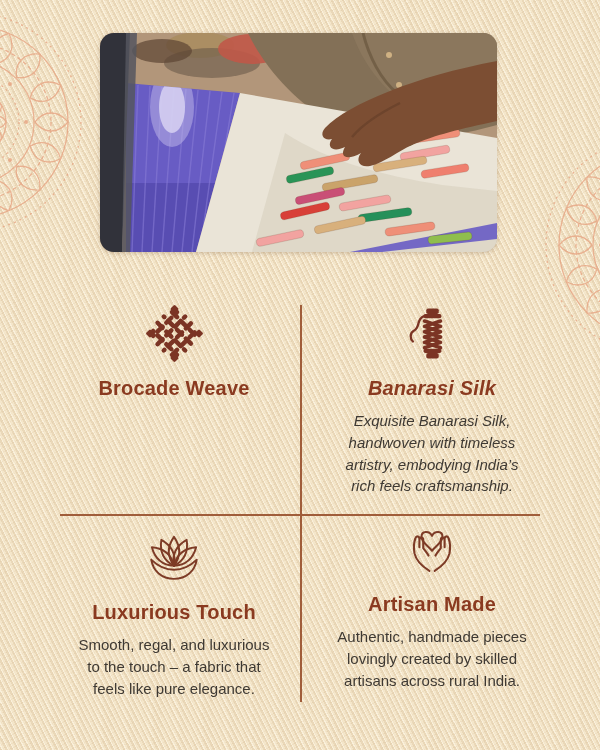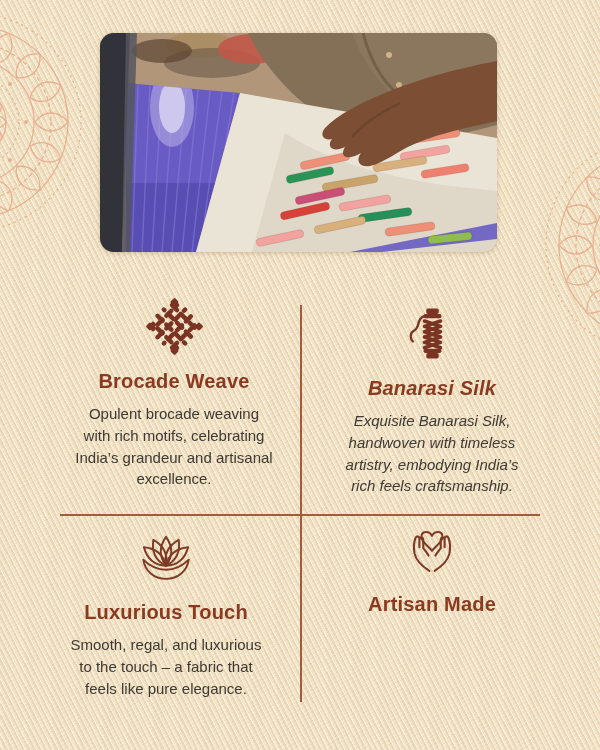--- a/index.html
+++ b/index.html
@@ -17,22 +17,22 @@
   .mandala-right{left:533px;top:123px;width:244px;height:244px;}
   .hero{
     position:absolute;left:100px;top:33px;width:397px;height:219px;
     border-radius:14px;overflow:hidden;box-shadow:0 1px 4px rgba(90,60,30,.25);
   }
   .hero svg{display:block;width:100%;height:100%;}
   .divider{position:absolute;background:#a05d3a;}
   .divider-v{left:300px;top:305px;width:2px;height:397px;}
   .divider-h{left:60px;top:514px;width:480px;height:2px;}
   .cell{position:absolute;width:244px;text-align:center;}
-  .c1{left:52px;top:297px;} .c2{left:310px;top:304px;font-style:italic;}
-  .c3{left:44px;top:528px;} .c4{left:310px;top:520px;}
+  .c1{left:52px;top:304px;} .c2{left:310px;top:304px;font-style:italic;}
+  .c3{left:52px;top:528px;} .c4{left:310px;top:520px;}
   .icon{height:58px;display:flex;align-items:center;justify-content:center;}
   .cell h3{margin:15px 0 10px;font-size:20px;font-weight:700;color:#8a3a20;letter-spacing:.2px;}
   .cell p{margin:0;font-size:15px;line-height:1.45;color:#3e3933;white-space:pre-line;}
 </style>
 </head>
 <body>
 
 <div class="mandala mandala-left">
   <svg viewBox="-122 -122 244 244">
     <defs>
@@ -177,24 +177,20 @@
       </g>
       <g fill="#7b3424">
         <rect x="28.5" y="1" width="7" height="7" rx="1.5" transform="rotate(45 32 4.5)"></rect>
         <rect x="28.5" y="56" width="7" height="7" rx="1.5" transform="rotate(45 32 59.5)"></rect>
         <rect x="1" y="28.5" width="7" height="7" rx="1.5" transform="rotate(45 4.5 32)"></rect>
         <rect x="56" y="28.5" width="7" height="7" rx="1.5" transform="rotate(45 59.5 32)"></rect>
       </g>
     </svg>
   </div>
   <h3>Brocade Weave</h3>
-  <p>Opulent brocade weaving
-with rich motifs, celebrating
-India’s grandeur and artisanal
-excellence.</p>
 </div>
 
 <div class="cell c2">
   <div class="icon">
     <svg width="57" height="57" viewBox="0 0 64 64">
       <g fill="#7b3424">
         <rect x="25" y="4" width="14" height="6" rx="2"></rect>
         <rect x="22" y="10" width="20" height="5" rx="2"></rect>
         <rect x="22" y="49" width="20" height="5" rx="2"></rect>
         <rect x="25" y="54" width="14" height="6" rx="2"></rect>
@@ -242,13 +238,16 @@
         <path id="handL" d="M29,57 C21,52 14,46 12,37 C11,31 11,25 13,20 C14,16.5 17.6,17 17.6,20.6 L17.6,30 M17.6,22 C17.6,18 22,18 22,21.5 L22,31 C24.5,34.5 26.5,36.5 28,39.5"></path>
       </defs>
       <g stroke="#7d3b26" stroke-width="2.4" fill="none" stroke-linecap="round" stroke-linejoin="round">
         <path d="M32,17 C29,11 20,11 20,18 C20,24 27,28 32,34 C37,28 44,24 44,18 C44,11 35,11 32,17 Z"></path>
         <use href="#handL"></use>
         <use href="#handL" transform="translate(64,0) scale(-1,1)"></use>
       </g>
     </svg>
   </div>
   <h3>Artisan Made</h3>
+  <p>Authentic, handmade pieces
+lovingly created by skilled
+artisans across rural India.</p>
 </div>
 
 </body></html>

